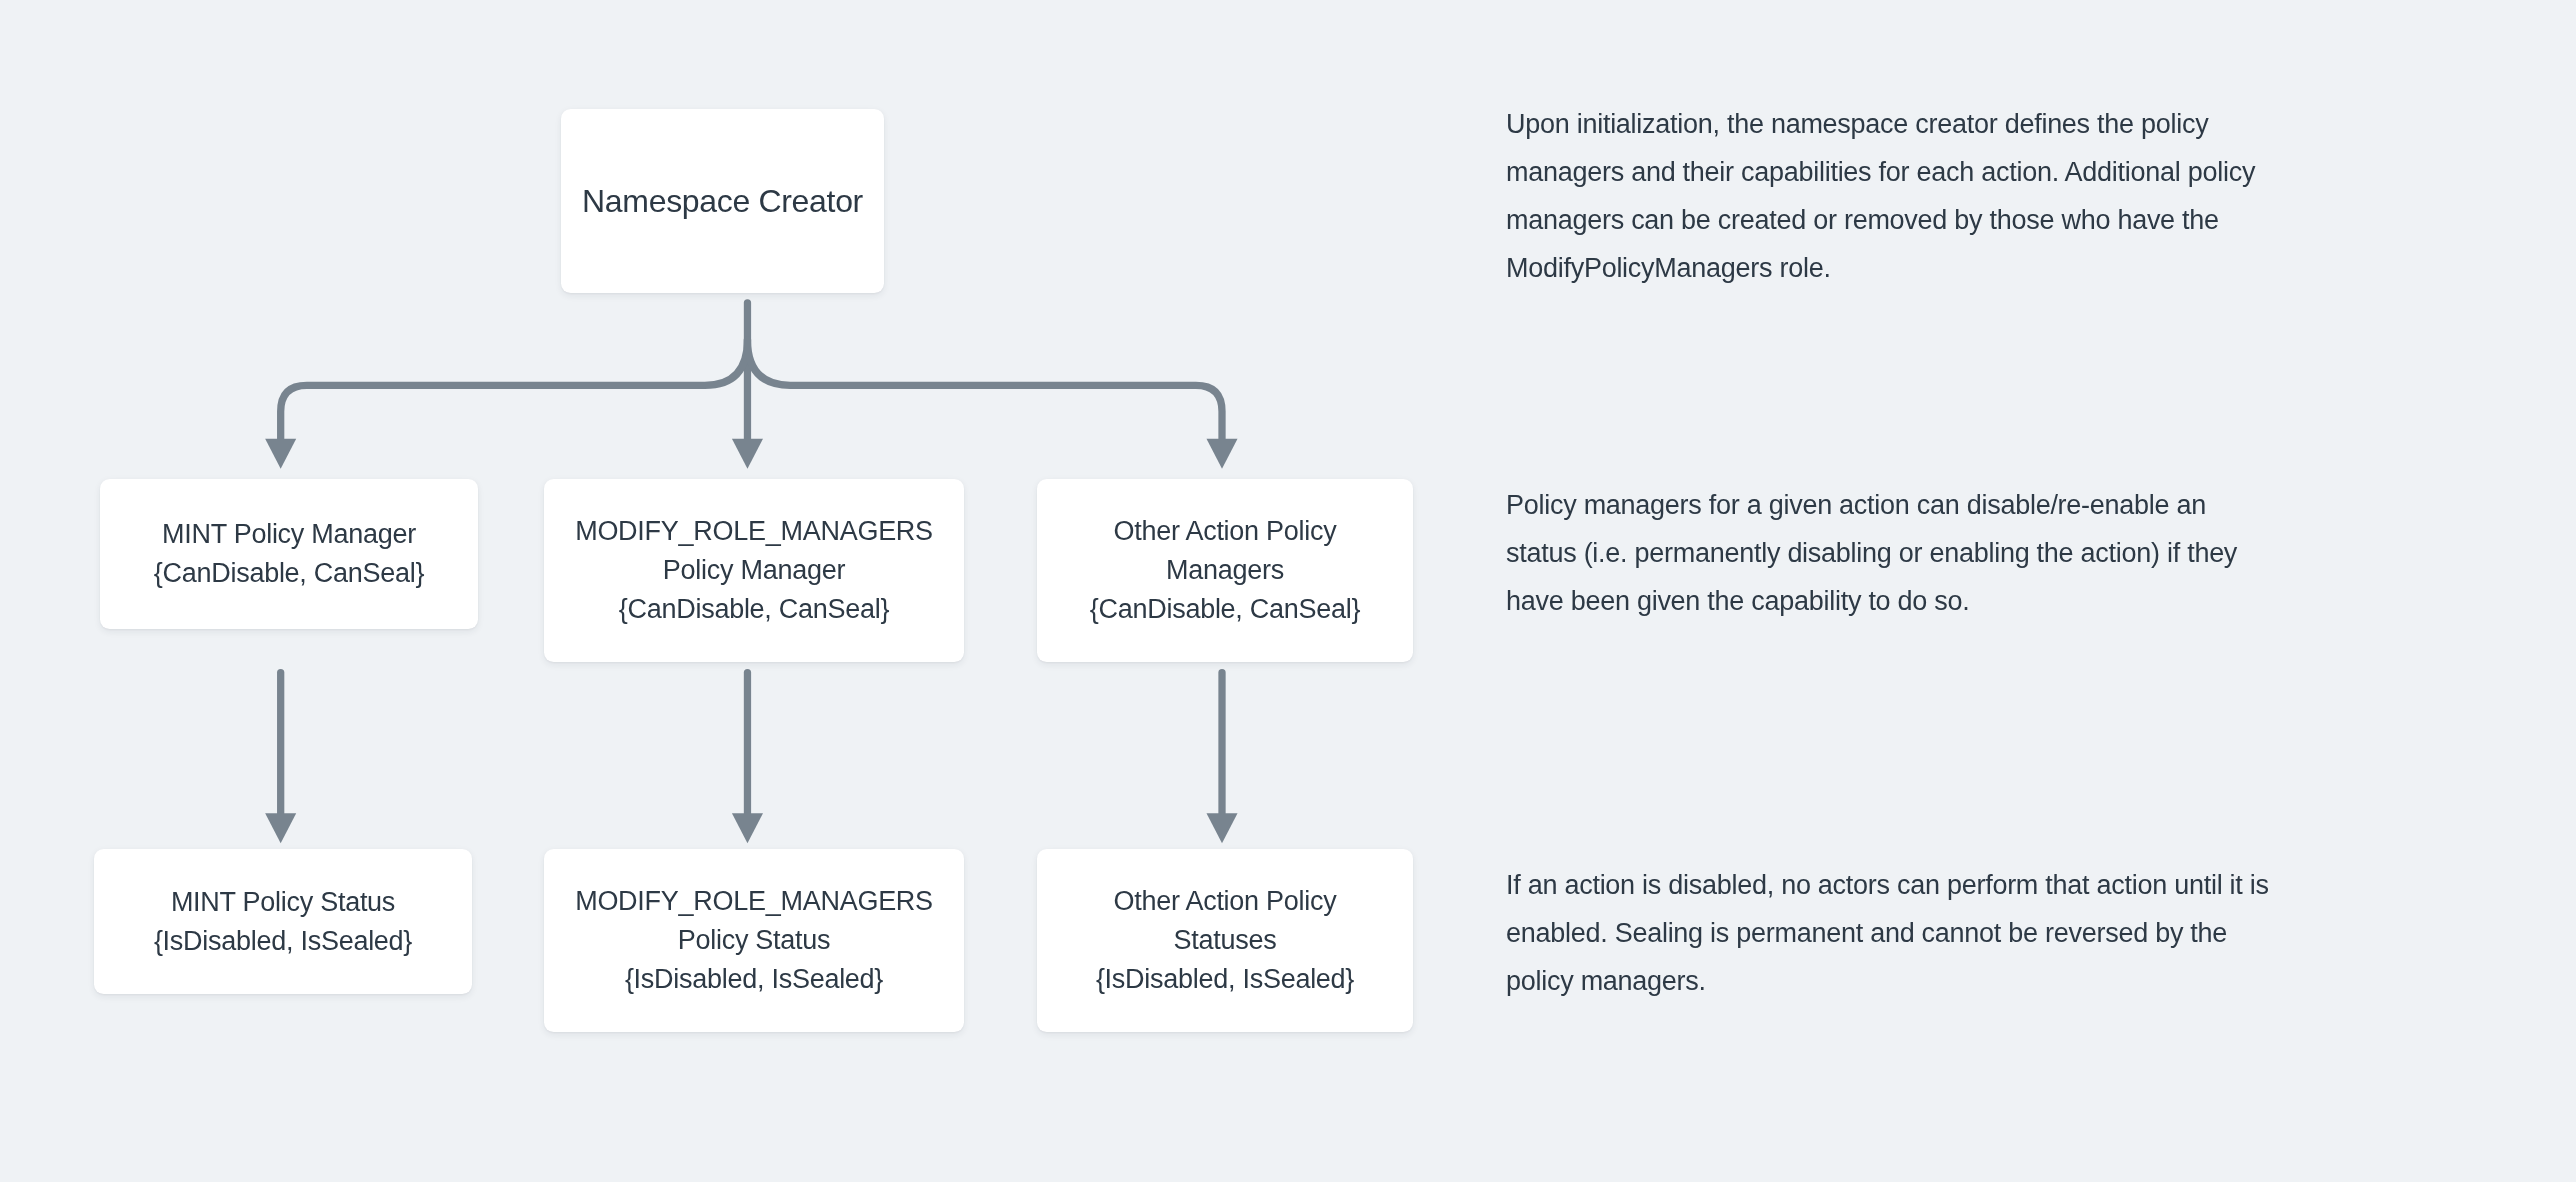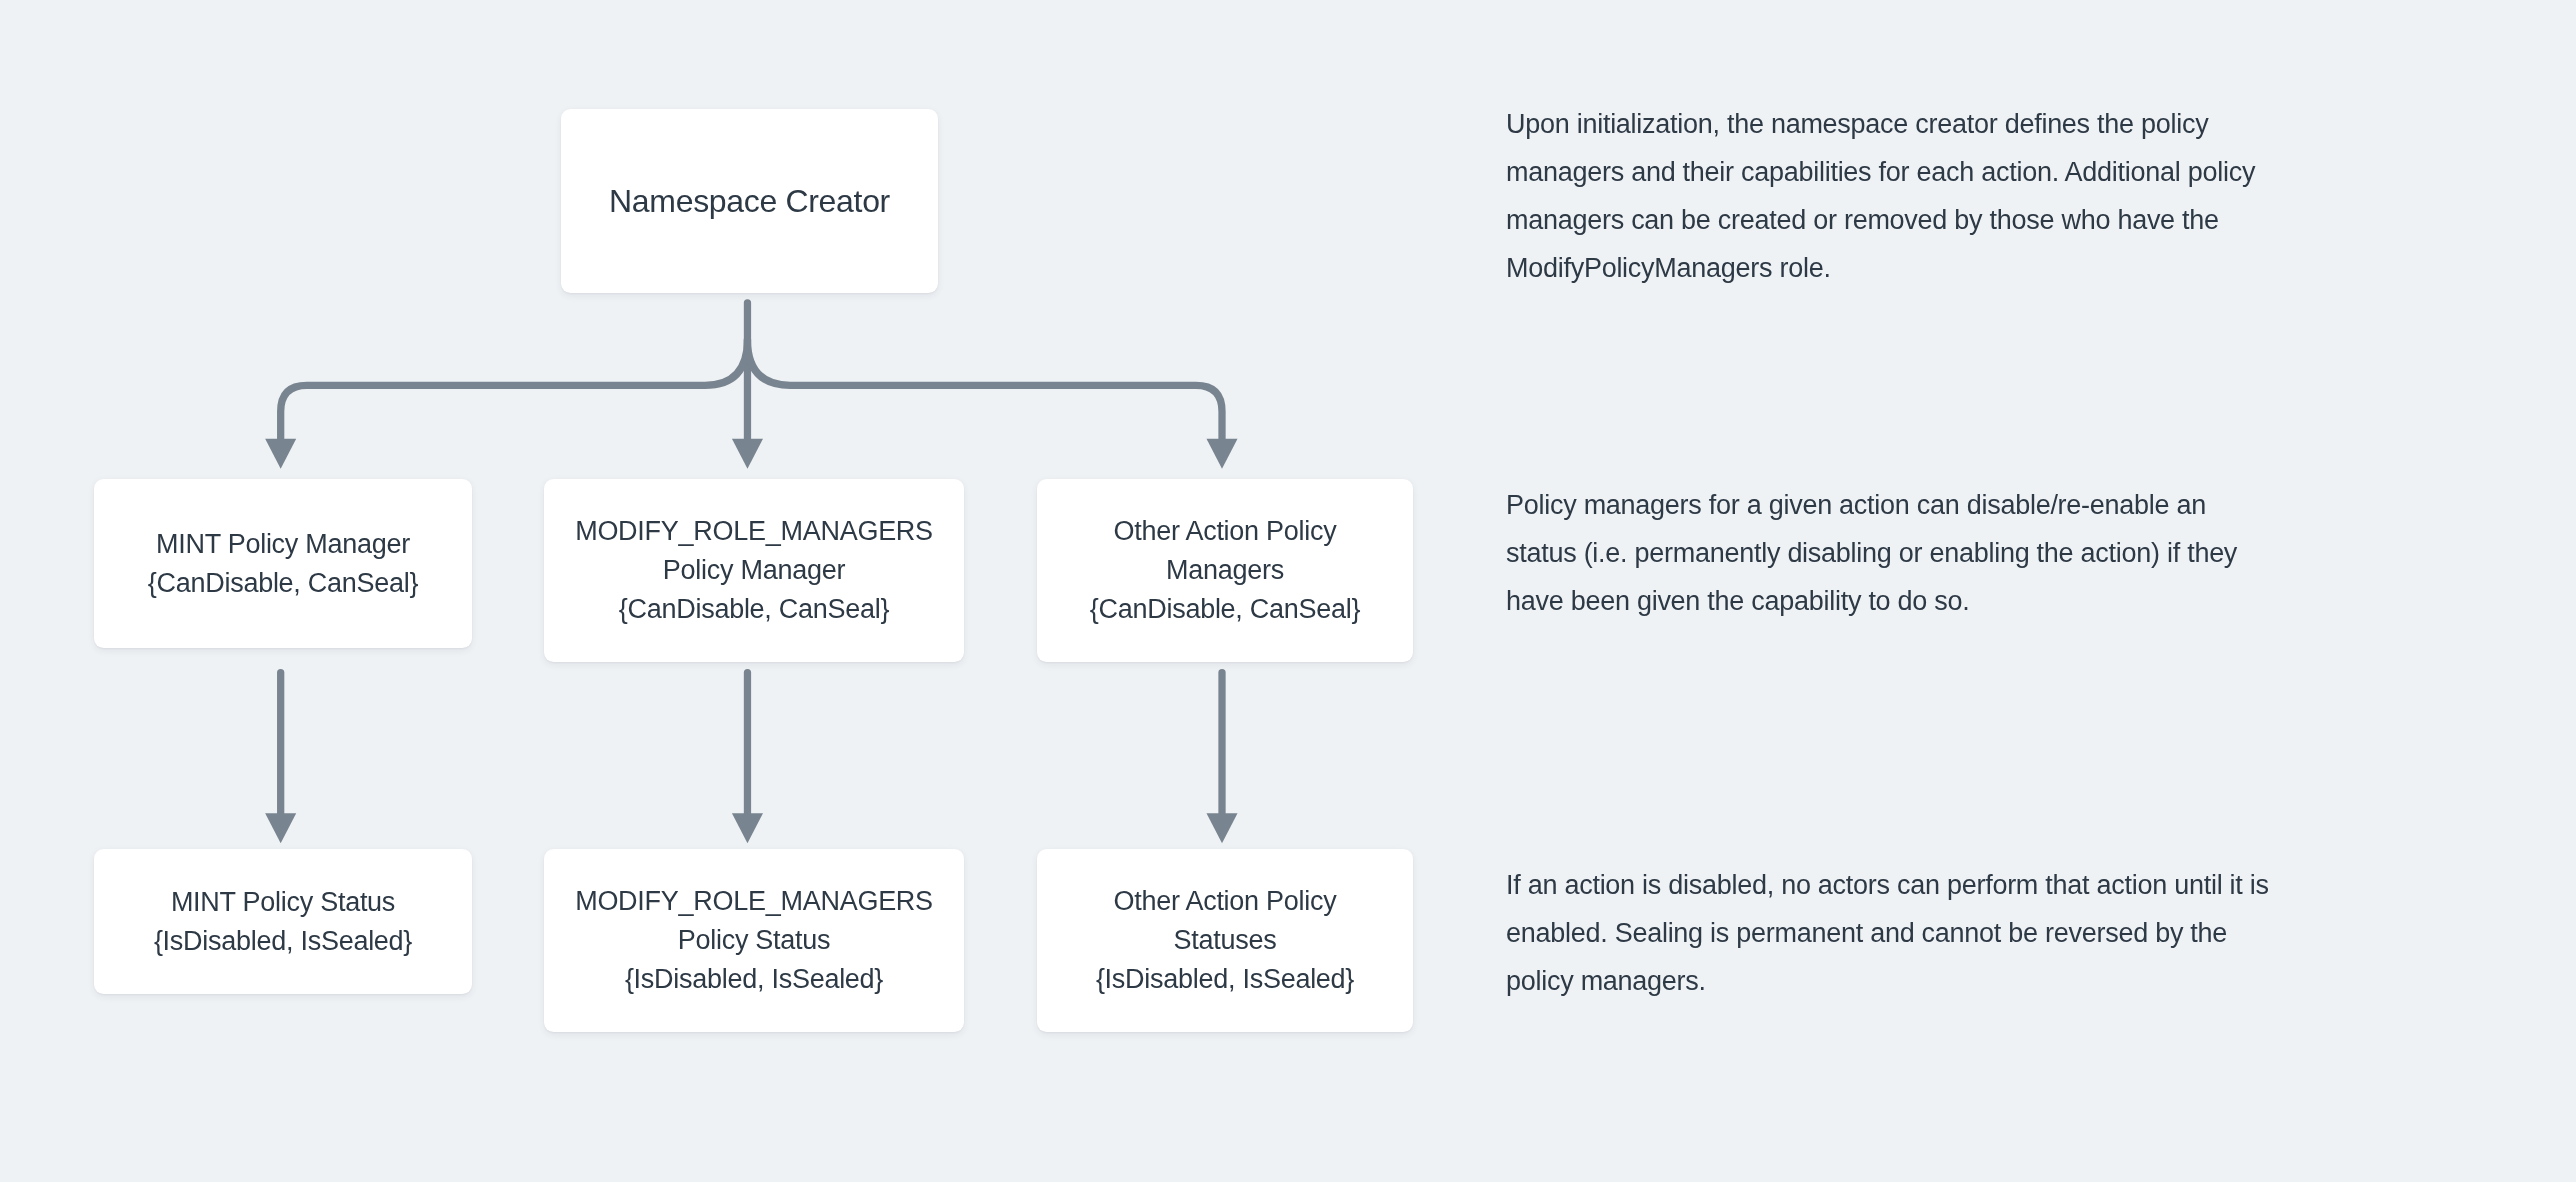--- a/index.html
+++ b/index.html
@@ -72,25 +72,25 @@
     <g style="fill:var(--arrow);">
       <polygon points="273,452 305,452 289,483"></polygon>
       <polygon points="754,452 786,452 770,483"></polygon>
       <polygon points="1243,452 1275,452 1259,483"></polygon>
       <polygon points="273,838 305,838 289,869"></polygon>
       <polygon points="754,838 786,838 770,869"></polygon>
       <polygon points="1243,838 1275,838 1259,869"></polygon>
     </g>
   </svg>
 
-  <div class="node root" style="left:561px;top:109px;width:377px;height:184px;">
+  <div class="node root" style="left:561px;top:109px;width:323px;height:184px;">
     <div class="nline">Namespace Creator</div>
   </div>
 
-  <div class="node" style="left:94px;top:479px;width:378px;height:169px;text-align:center;">
+  <div class="node" style="left:100px;top:479px;width:378px;height:150px;text-align:center;">
     <div class="nline">MINT Policy Manager</div>
     <div class="nline">{CanDisable, CanSeal}</div>
   </div>
 
   <div class="node" style="left:544px;top:479px;width:420px;height:183px;">
     <div class="nline">MODIFY_ROLE_MANAGERS</div>
     <div class="nline">Policy Manager</div>
     <div class="nline">{CanDisable, CanSeal}</div>
   </div>
 

